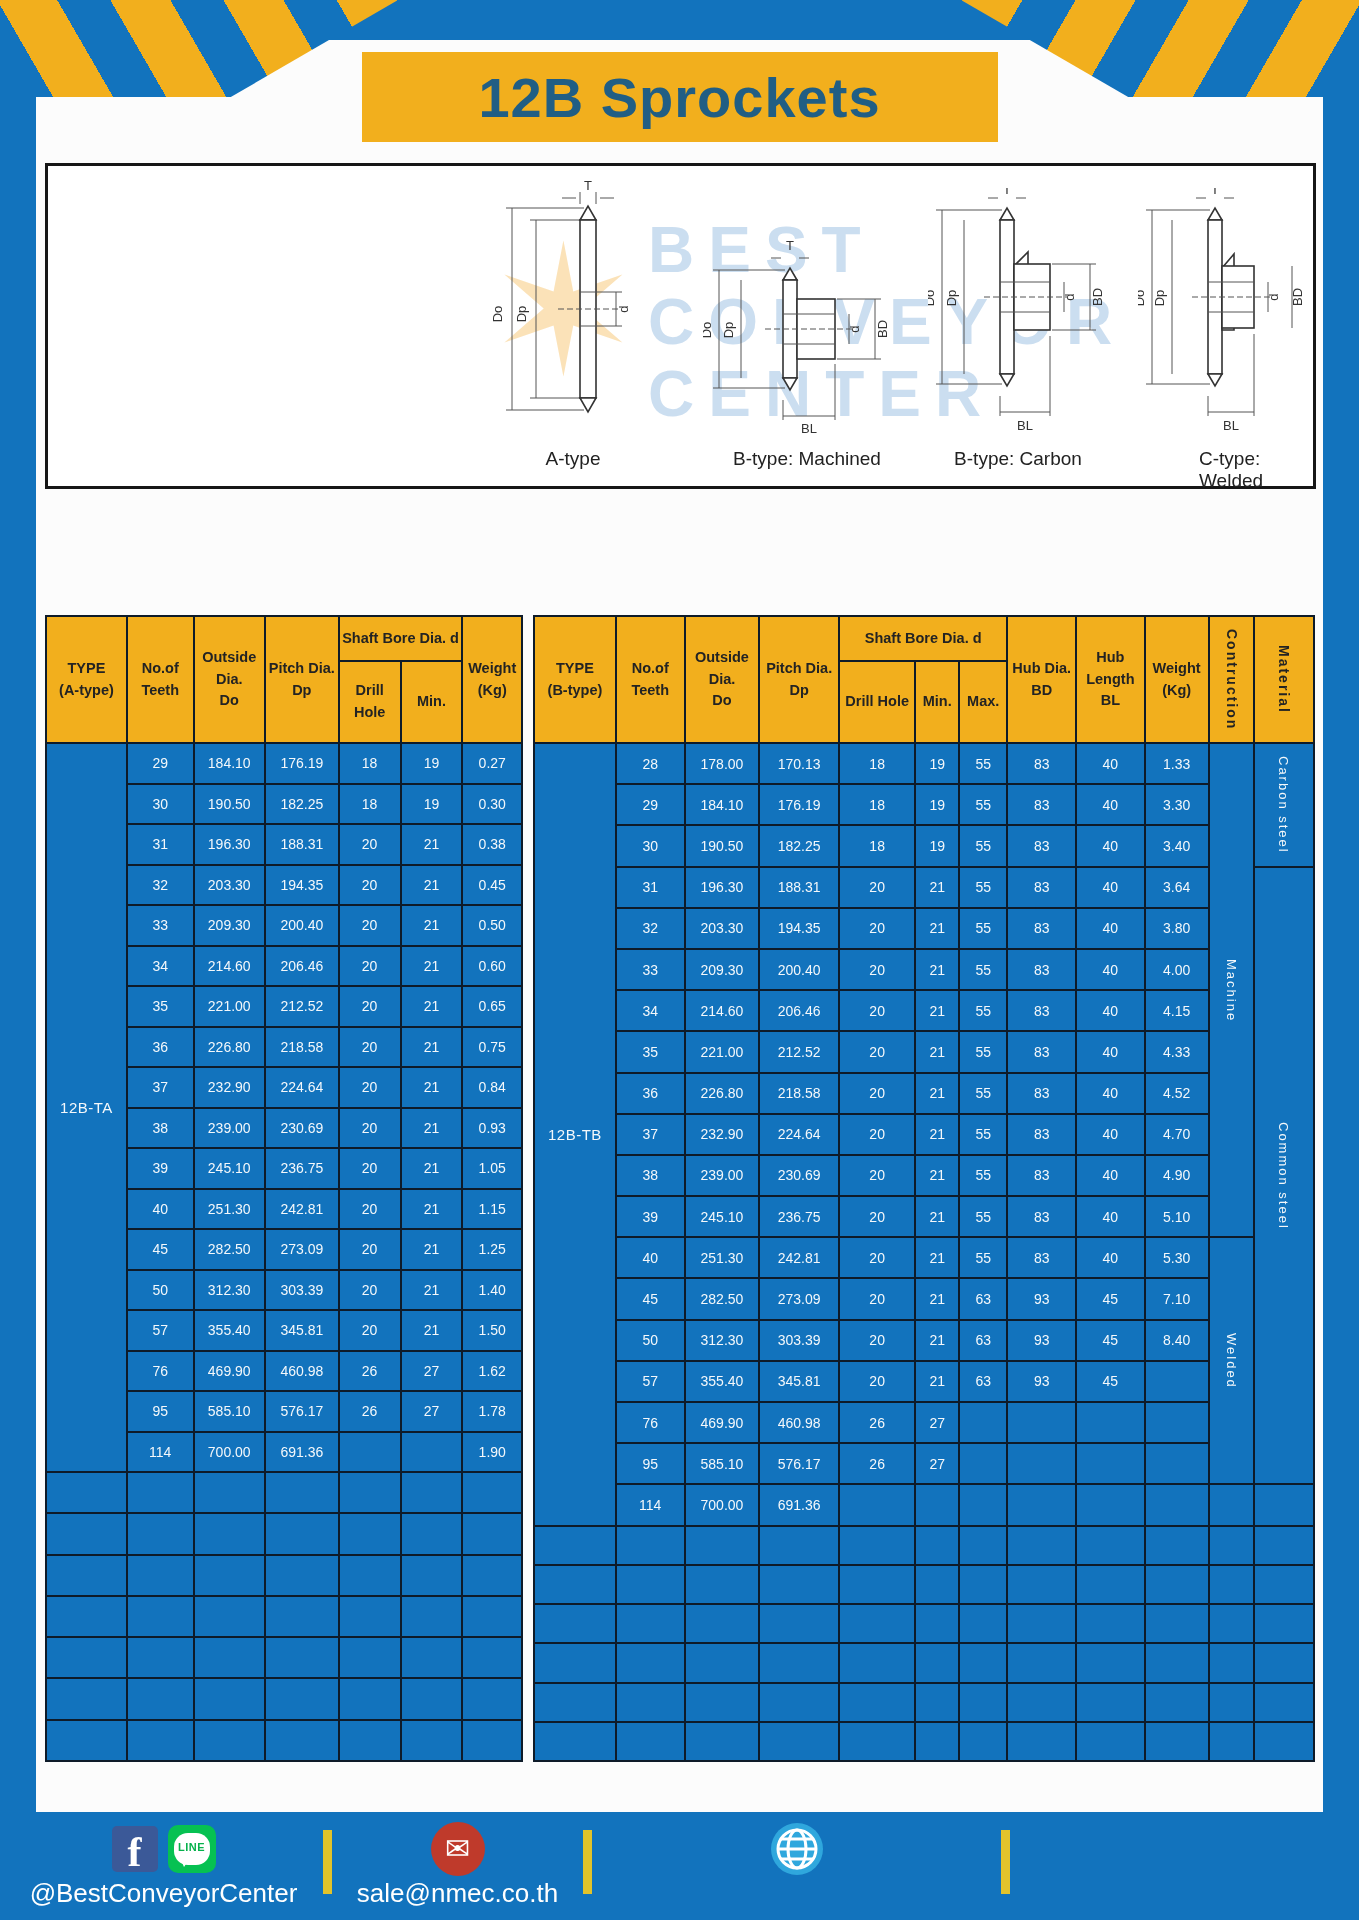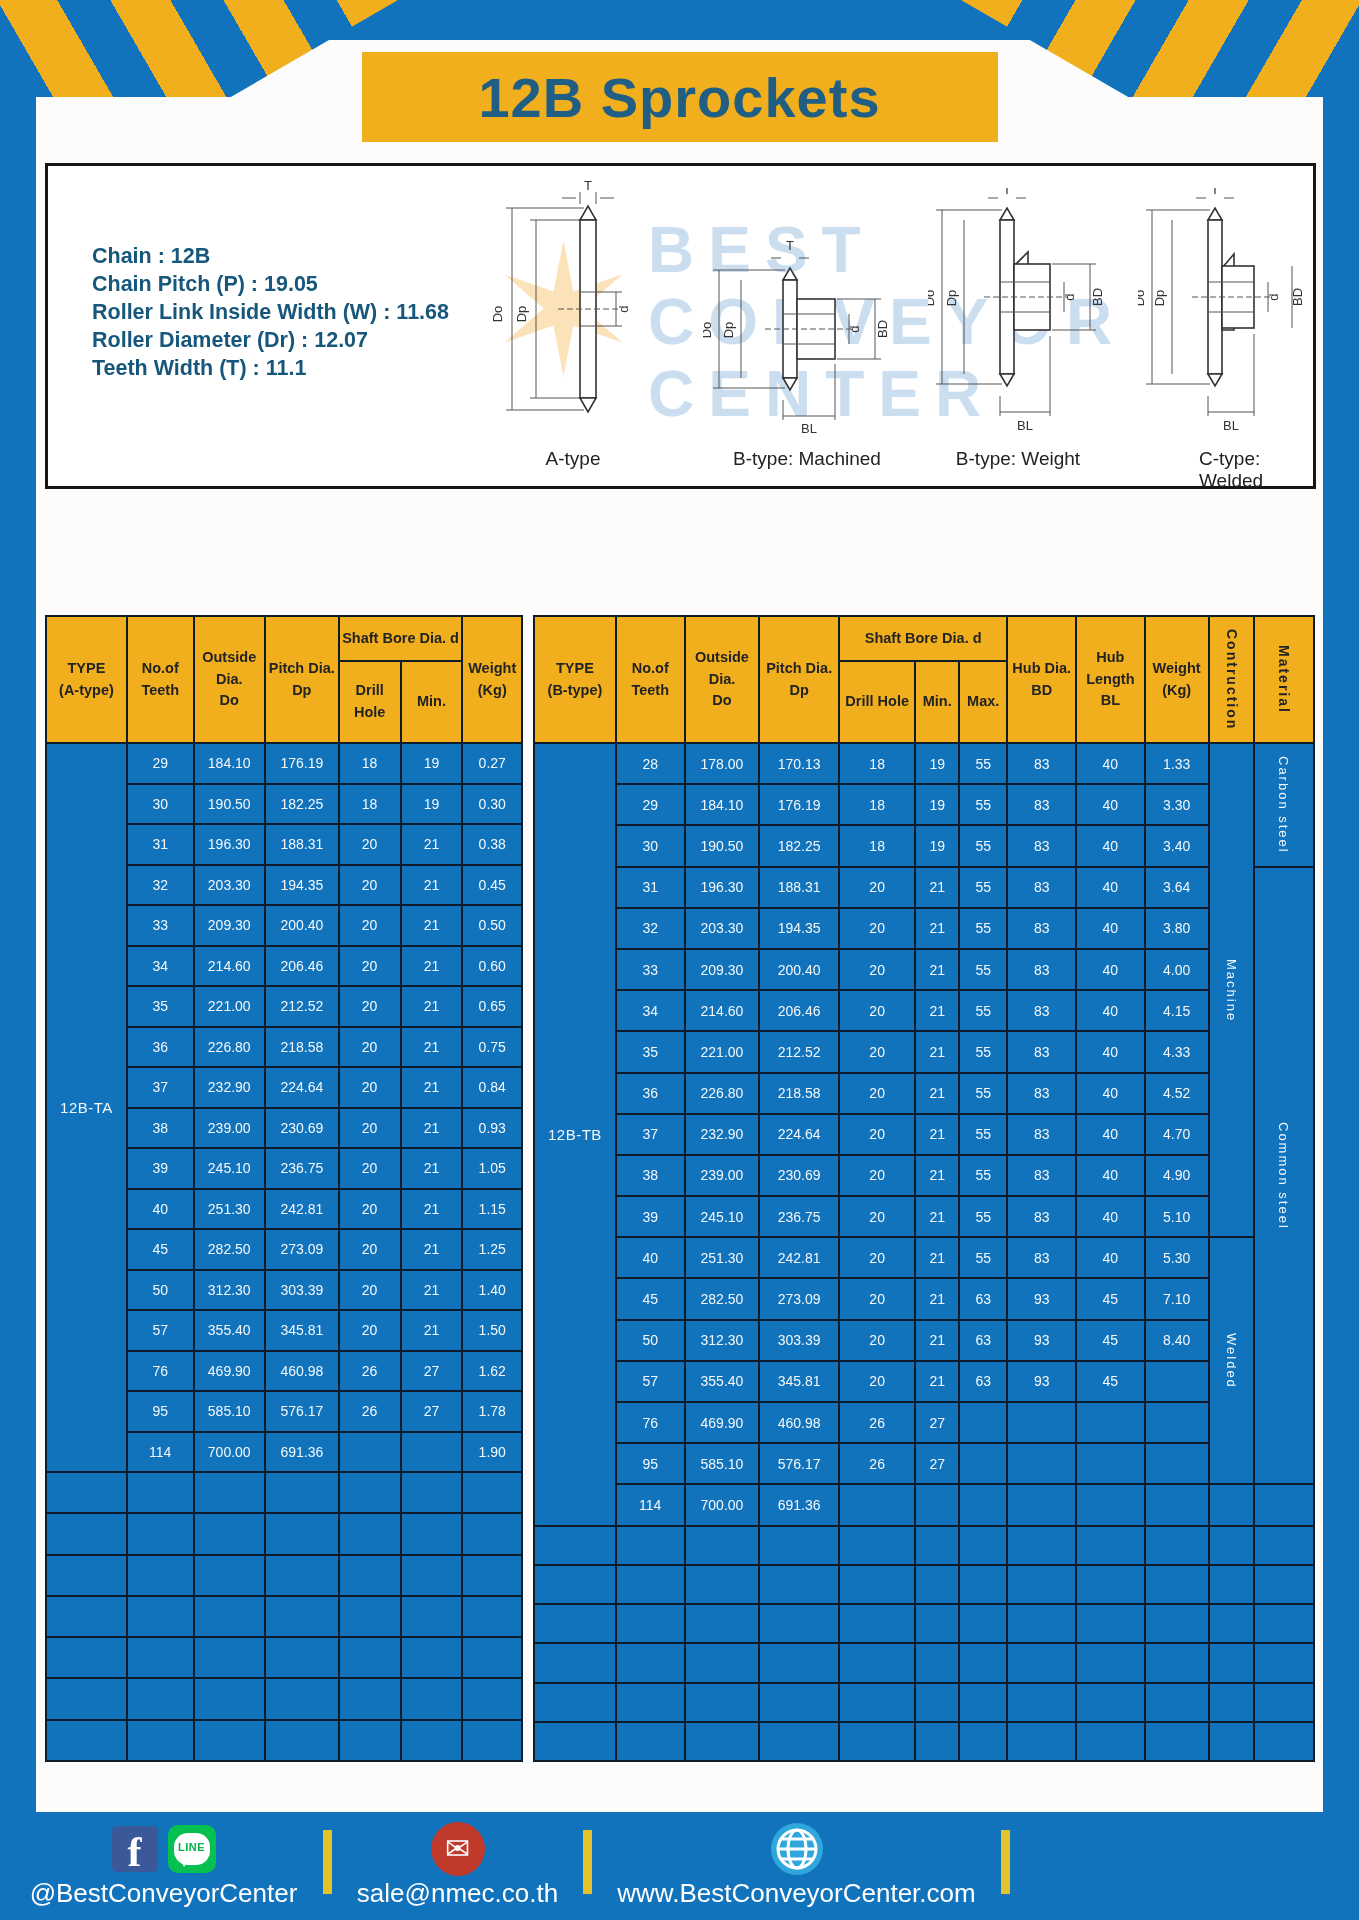--- a/index.html
+++ b/index.html
@@ -67,25 +67,20 @@
 </div>
 
 <div class="diagram-box">
   <div class="watermark">
     <div class="wm-star">✶</div>
     <div class="wm-text">BEST
 CONVEYOR
 CENTER</div>
   </div>
 
-  <div class="specs">Chain  :  12B
-Chain Pitch (P)  :  19.05
-Roller Link Inside Width (W) : 11.68
-Roller Diameter (Dr)  : 12.07
-Teeth Width (T)  :  11.1</div>
 
   <div class="fig" style="left:440px;top:12px;">
     <svg width="170" height="262" viewBox="0 0 170 262">
       <line class="dim" x1="24" y1="30" x2="24" y2="232"></line>
         <line class="dim" x1="18" y1="30" x2="96" y2="30"></line>
         <line class="dim" x1="18" y1="232" x2="96" y2="232"></line>
       <line class="dim" x1="48" y1="42" x2="48" y2="220"></line>
         <line class="dim" x1="42" y1="42" x2="92" y2="42"></line>
         <line class="dim" x1="42" y1="220" x2="92" y2="220"></line>
       <text class="dimtxt" transform="rotate(-90 14 136)" x="14" y="136" text-anchor="middle">Do</text>
@@ -165,21 +160,21 @@
       <text class="dimtxt" transform="rotate(-90 174 109)" x="174" y="109" text-anchor="middle">BD</text>
       <line class="dim" x1="60" y1="10" x2="70" y2="10"></line>
         <line class="dim" x1="88" y1="10" x2="98" y2="10"></line>
       <text class="dimtxt" x="79" y="6" text-anchor="middle">T</text>
       <line class="dim" x1="72" y1="208" x2="72" y2="228"></line>
         <line class="dim" x1="122" y1="148" x2="122" y2="228"></line>
       <line class="dim" x1="72" y1="224" x2="122" y2="224"></line>
       <text class="dimtxt" x="97" y="242" text-anchor="middle">BL</text>
     </svg>
   </div>
-  <div class="caption" style="left:970px;">B-type: Weight</div>
+  <div class="caption" style="left:970px;">B-type: Carbon</div>
 
   <div class="fig" style="left:1090px;top:22px;">
     <svg width="170" height="250" viewBox="0 0 170 250">
       <line class="dim" x1="14" y1="22" x2="14" y2="196"></line>
         <line class="dim" x1="8" y1="22" x2="72" y2="22"></line>
         <line class="dim" x1="8" y1="196" x2="72" y2="196"></line>
       <line class="dim" x1="34" y1="32" x2="34" y2="186"></line>
       <text class="dimtxt" transform="rotate(-90 6 110)" x="6" y="110" text-anchor="middle">Do</text>
       <text class="dimtxt" transform="rotate(-90 26 110)" x="26" y="110" text-anchor="middle">Dp</text>
       <polygon class="part" points="70,32 84,32 77,20"></polygon>
@@ -822,17 +817,16 @@
     <div class="icons">
       <svg class="icon-circ" width="54" height="54" viewBox="0 0 54 54">
         <circle cx="27" cy="27" r="26" fill="#2fa7dd"></circle>
         <circle cx="27" cy="27" r="19" fill="none" stroke="#fff" stroke-width="3"></circle>
         <ellipse cx="27" cy="27" rx="9" ry="19" fill="none" stroke="#fff" stroke-width="3"></ellipse>
         <line x1="8" y1="27" x2="46" y2="27" stroke="#fff" stroke-width="3"></line>
         <line x1="11" y1="17" x2="43" y2="17" stroke="#fff" stroke-width="3"></line>
         <line x1="11" y1="37" x2="43" y2="37" stroke="#fff" stroke-width="3"></line>
       </svg>
     </div>
-    <div class="flabel">www.BestConveyorCenter.com</div>
   </div>
   <div class="fdiv" style="left:1001px;"></div>
 
 </div>
 
 </body></html>

